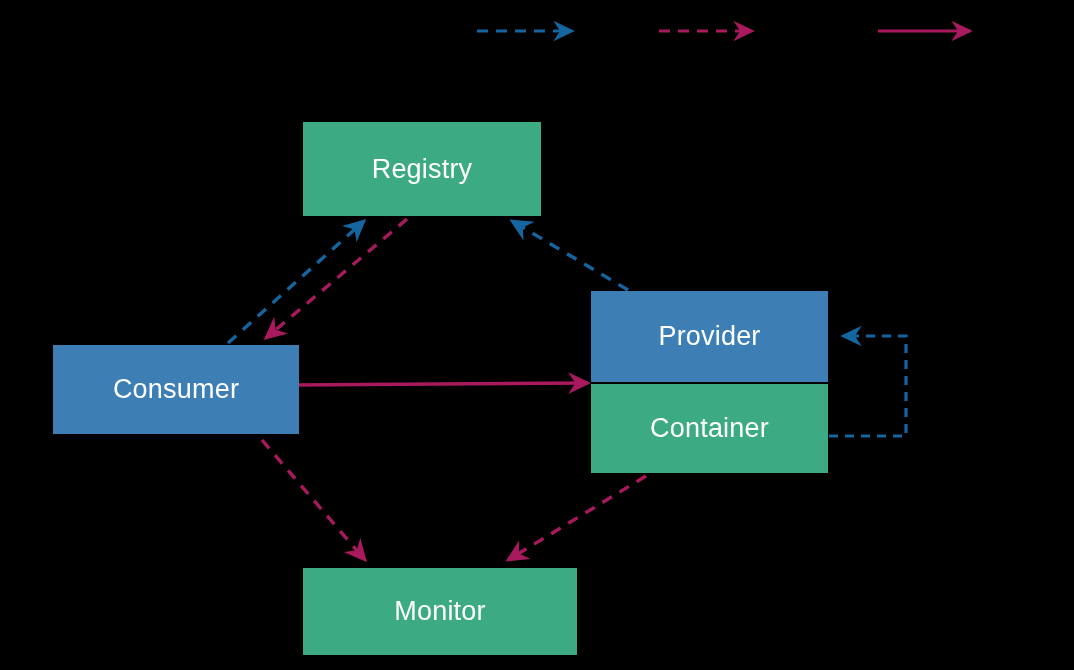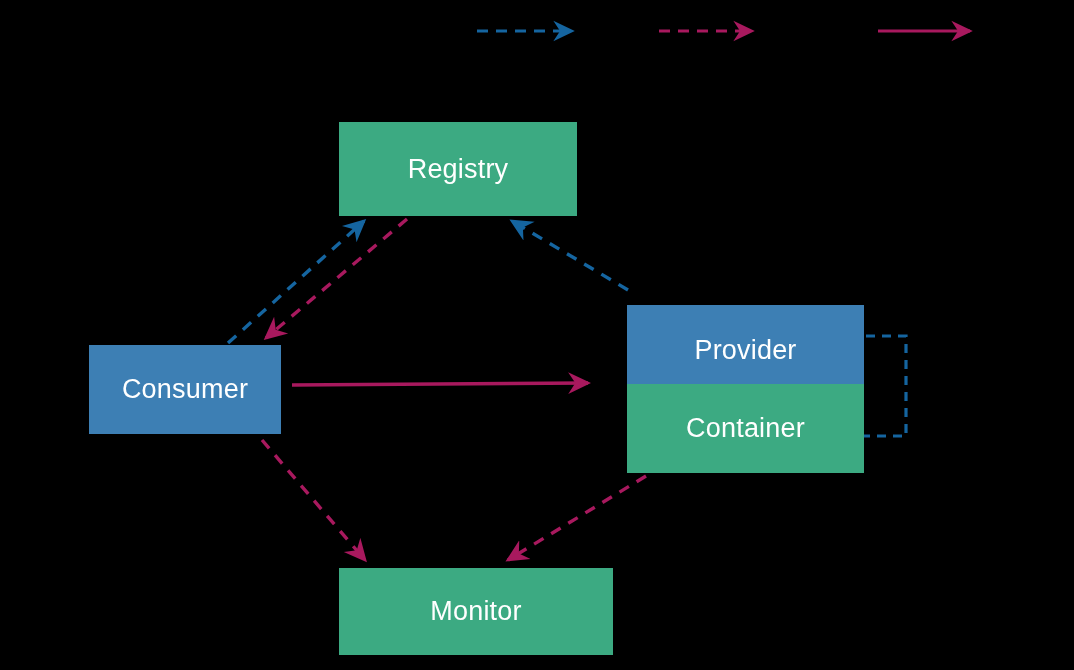--- a/index.html
+++ b/index.html
@@ -31,28 +31,27 @@
     display: flex;
     align-items: center;
     justify-content: center;
     color: #ffffff;
     font-size: 27px;
     font-weight: 400;
     letter-spacing: 0.2px;
     line-height: 1;
     box-sizing: border-box;
     white-space: nowrap;
-    margin-left: 36px;
   }
   .node-green { background: #3caa82; }
   .node-blue  { background: #3d7fb4; }
 
   .node-registry  { left: 303px; top: 122px;  width: 238px; height: 94px; }
-  .node-consumer  { left: 53px;  top: 345px;  width: 192px; height: 89px; align-items: center; }
-  .node-provider  { left: 591px; top: 305px;  width: 237px; height: 91px; align-items: center; }
+  .node-consumer  { left: 53px;  top: 345px;  width: 246px; height: 89px; align-items: center; }
+  .node-provider  { left: 591px; top: 291px;  width: 237px; height: 91px; align-items: center; }
   .node-container { left: 591px; top: 384px;  width: 237px; height: 89px; }
   .node-monitor   { left: 303px; top: 568px;  width: 274px; height: 87px; }
 
   .legend-label {
     position: absolute;
     color: #000000;
     font-size: 13px;
     line-height: 1;
     white-space: nowrap;
   }

